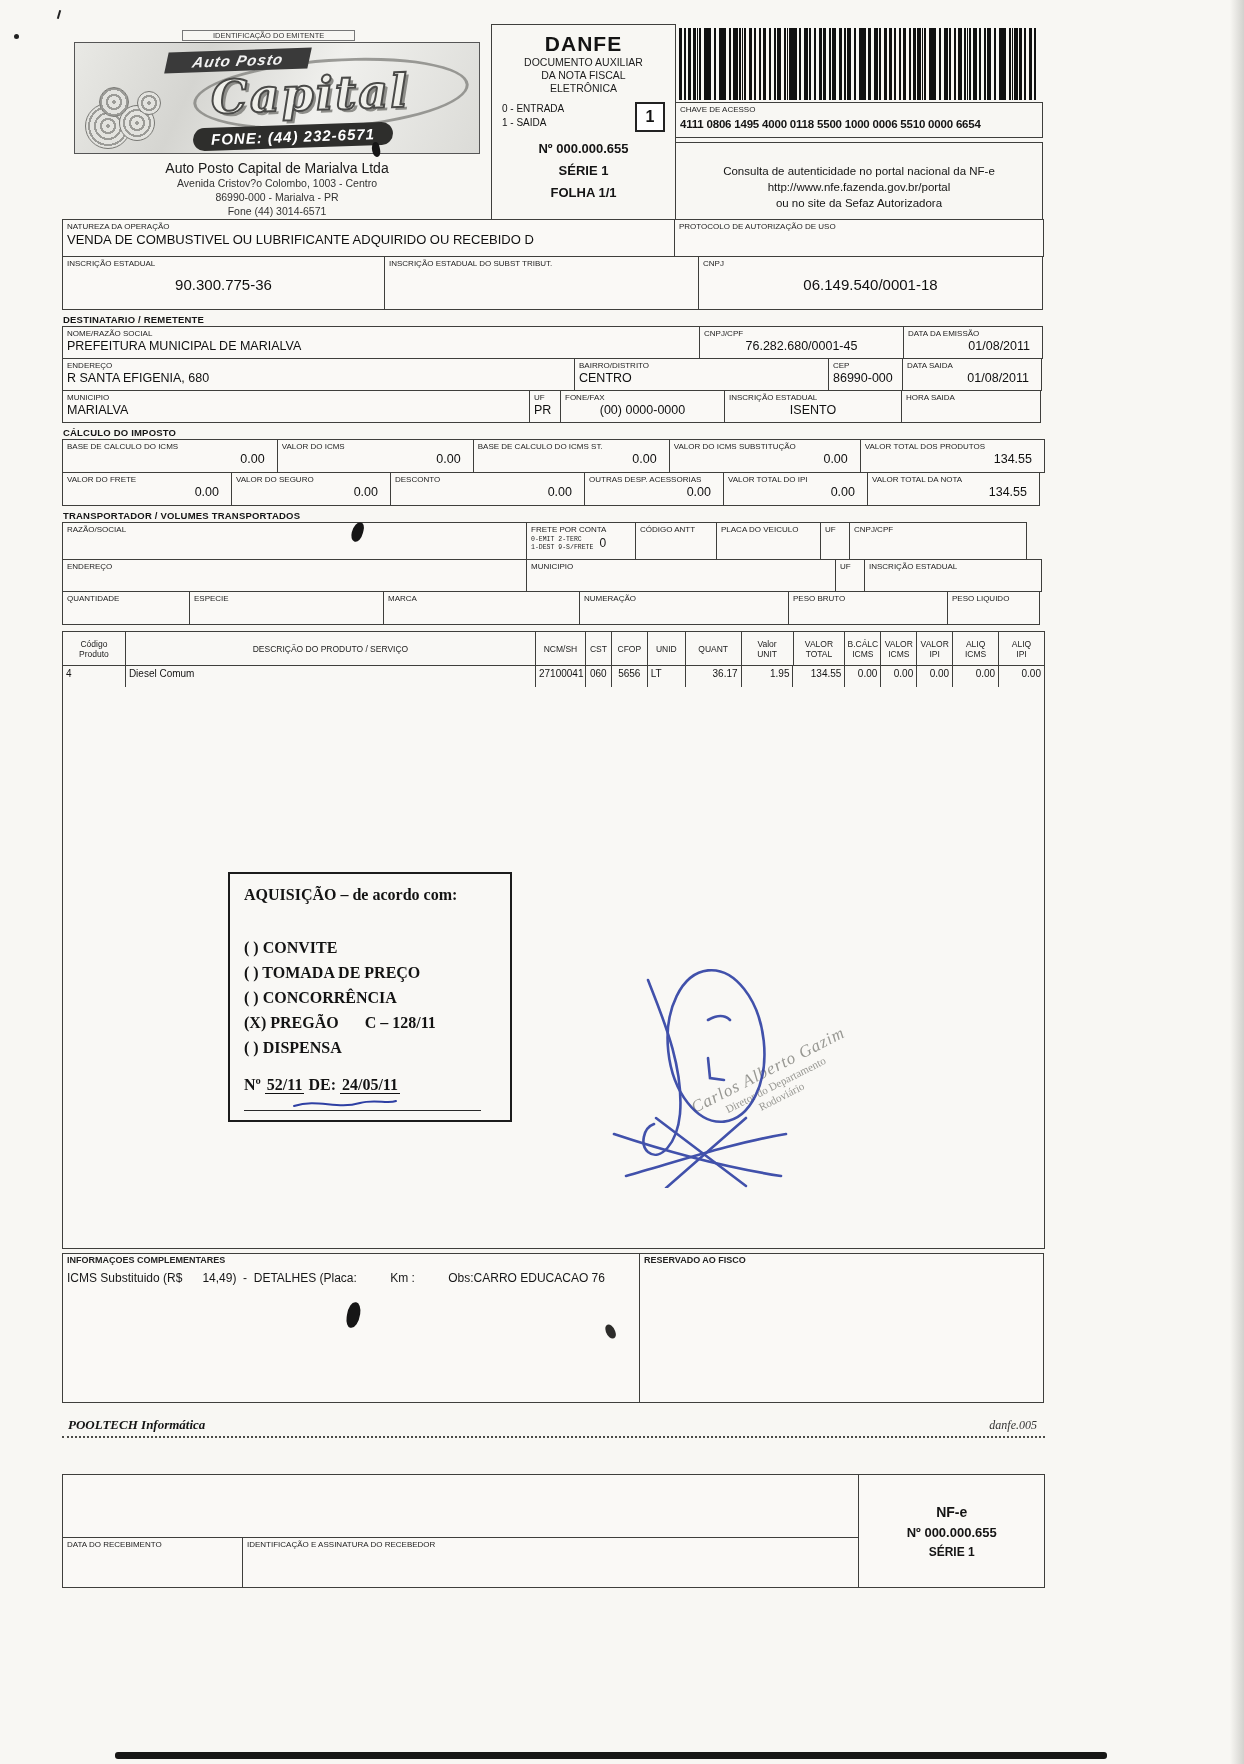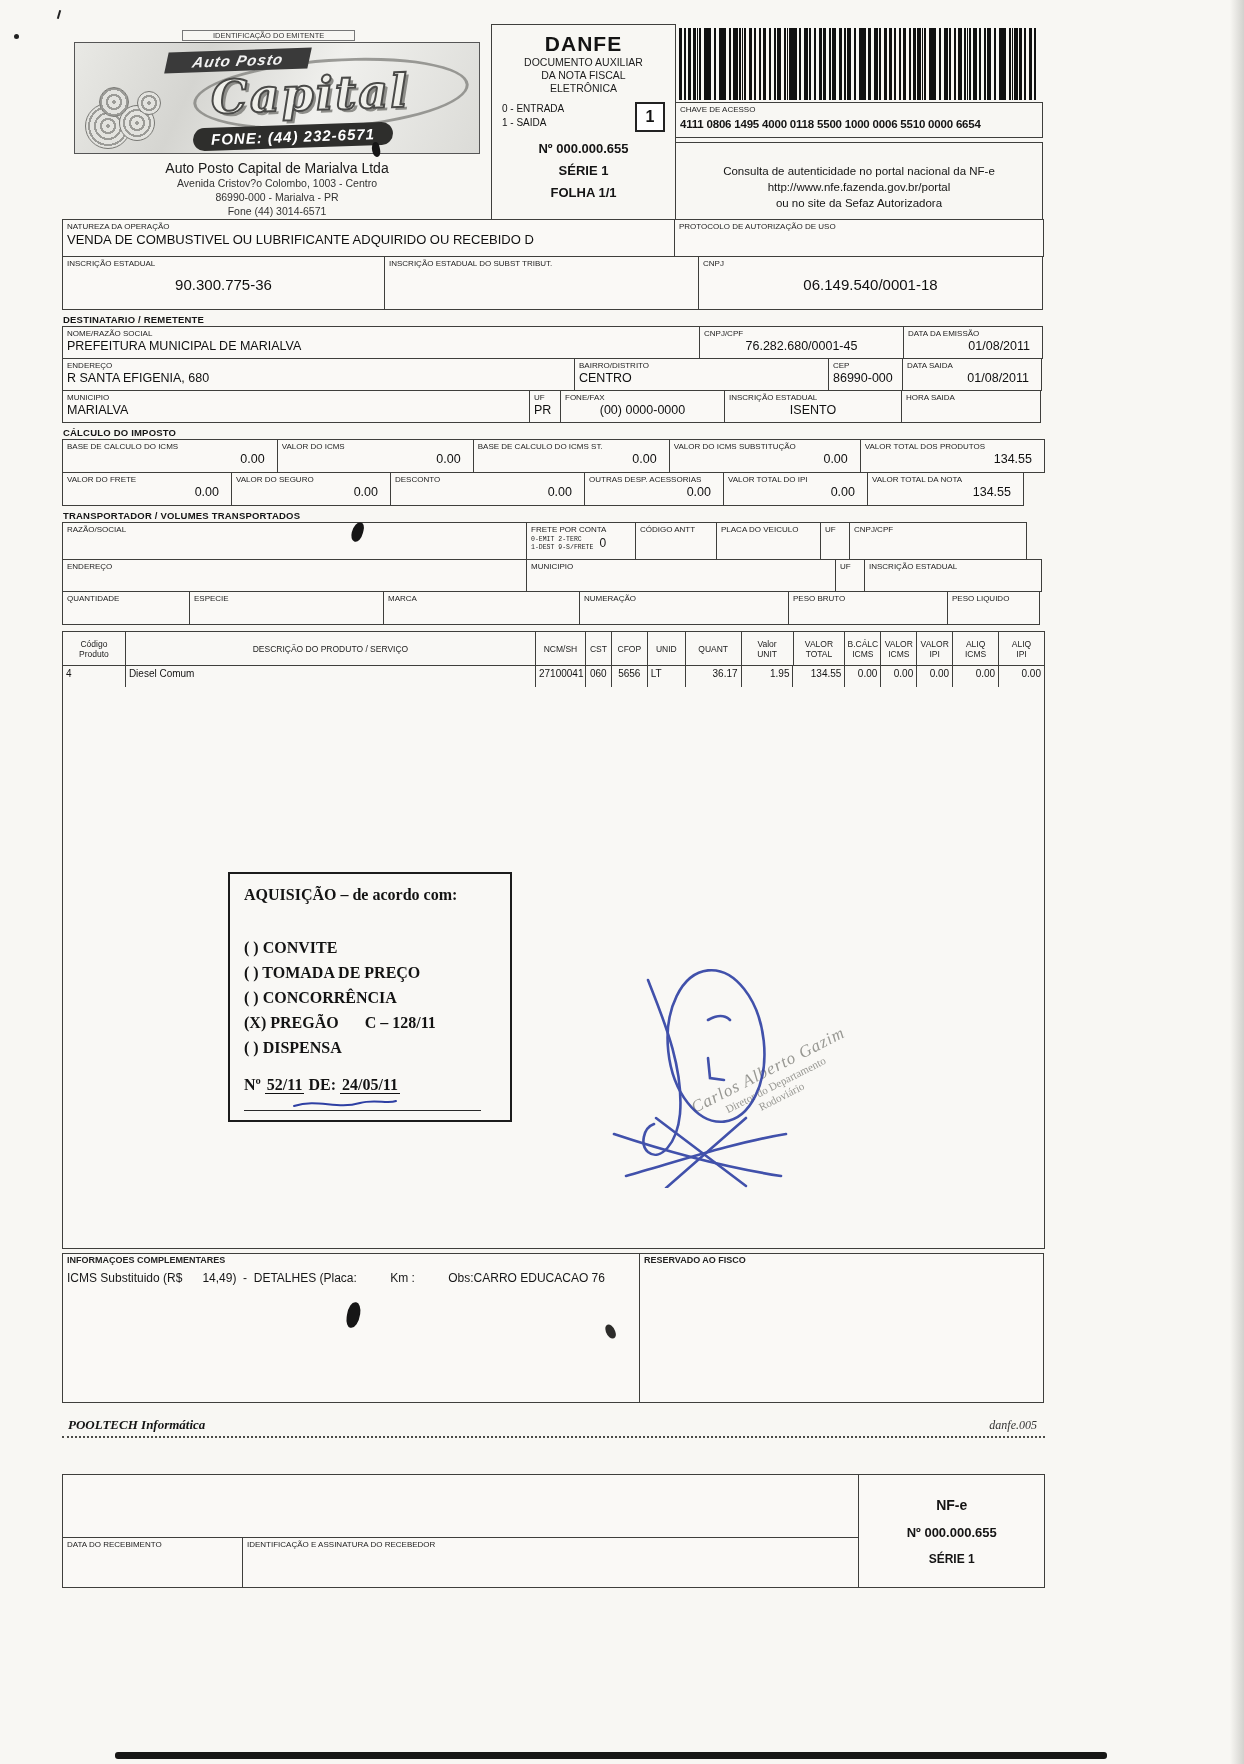--- a/index.html
+++ b/index.html
@@ -93,21 +93,21 @@
 .fileref{font-family:"Liberation Serif",serif;font-style:italic;font-size:12px;color:#333}
 .dotline{border-bottom:2px dotted #4a4a46;margin-top:3px}
 
 
 .canhoto{display:flex;border:1px solid #3f3f3c;height:114px;margin-top:36px;background:rgba(255,255,255,.25)}
 .can-left{width:798px;display:flex;flex-direction:column;border-right:1px solid #3f3f3c}
 .can-top{flex:1}
 .can-bottom{height:50px;display:flex;border-top:1px solid #3f3f3c}
 .can-cell{position:relative;padding:2px 4px;border-right:1px solid #3f3f3c}
 .can-cell.last{border-right:none;flex:1}
-.can-right{width:185px;display:flex;flex-direction:column;align-items:center;justify-content:center;gap:12px;font-weight:bold}
+.can-right{width:185px;display:flex;flex-direction:column;align-items:center;justify-content:center;gap:5px;font-weight:bold}
 .can-right .t1{font-size:14px}.can-right .t2{font-size:13px}.can-right .t3{font-size:12px}
 
 
 .blot{position:absolute;background:#161616;z-index:7}
 .b1{left:352px;top:522px;width:11px;height:20px;border-radius:62% 38% 55% 45%;transform:rotate(14deg)}
 .b2{left:347px;top:1302px;width:13px;height:26px;border-radius:55% 45% 60% 40%;transform:rotate(8deg)}
 .b3{left:606px;top:1324px;width:9px;height:15px;border-radius:45% 60% 40% 60%;transform:rotate(-20deg);background:#2c2c2a}
 .b4{left:372px;top:142px;width:8px;height:15px;border-radius:60% 40% 50% 50%;transform:rotate(-12deg)}
 .mark-dot{position:absolute;left:14px;top:34px;width:5px;height:5px;border-radius:50%;background:#222}
 .mark-tick{position:absolute;left:58px;top:10px;width:2px;height:9px;background:#222;transform:rotate(16deg)}
@@ -296,21 +296,21 @@
         <span class="val r">0.00</span>
       </div>
       <div class="cell h34" style="width:140px">
         <span class="lbl">OUTRAS DESP. ACESSORIAS</span>
         <span class="val r">0.00</span>
       </div>
       <div class="cell h34" style="width:145px">
         <span class="lbl">VALOR TOTAL DO IPI</span>
         <span class="val r">0.00</span>
       </div>
-      <div class="cell h34" style="width:157px">
+      <div class="cell h34" style="width:173px">
         <span class="lbl">VALOR TOTAL DA NOTA</span>
         <span class="val r">134.55</span>
       </div>
     </div>
 
     <div class="sechead">TRANSPORTADOR / VOLUMES TRANSPORTADOS</div>
     <div class="row">
       <div class="cell h38" style="width:465px">
         <span class="lbl">RAZÃO/SOCIAL</span>
         <span class="val"></span>

